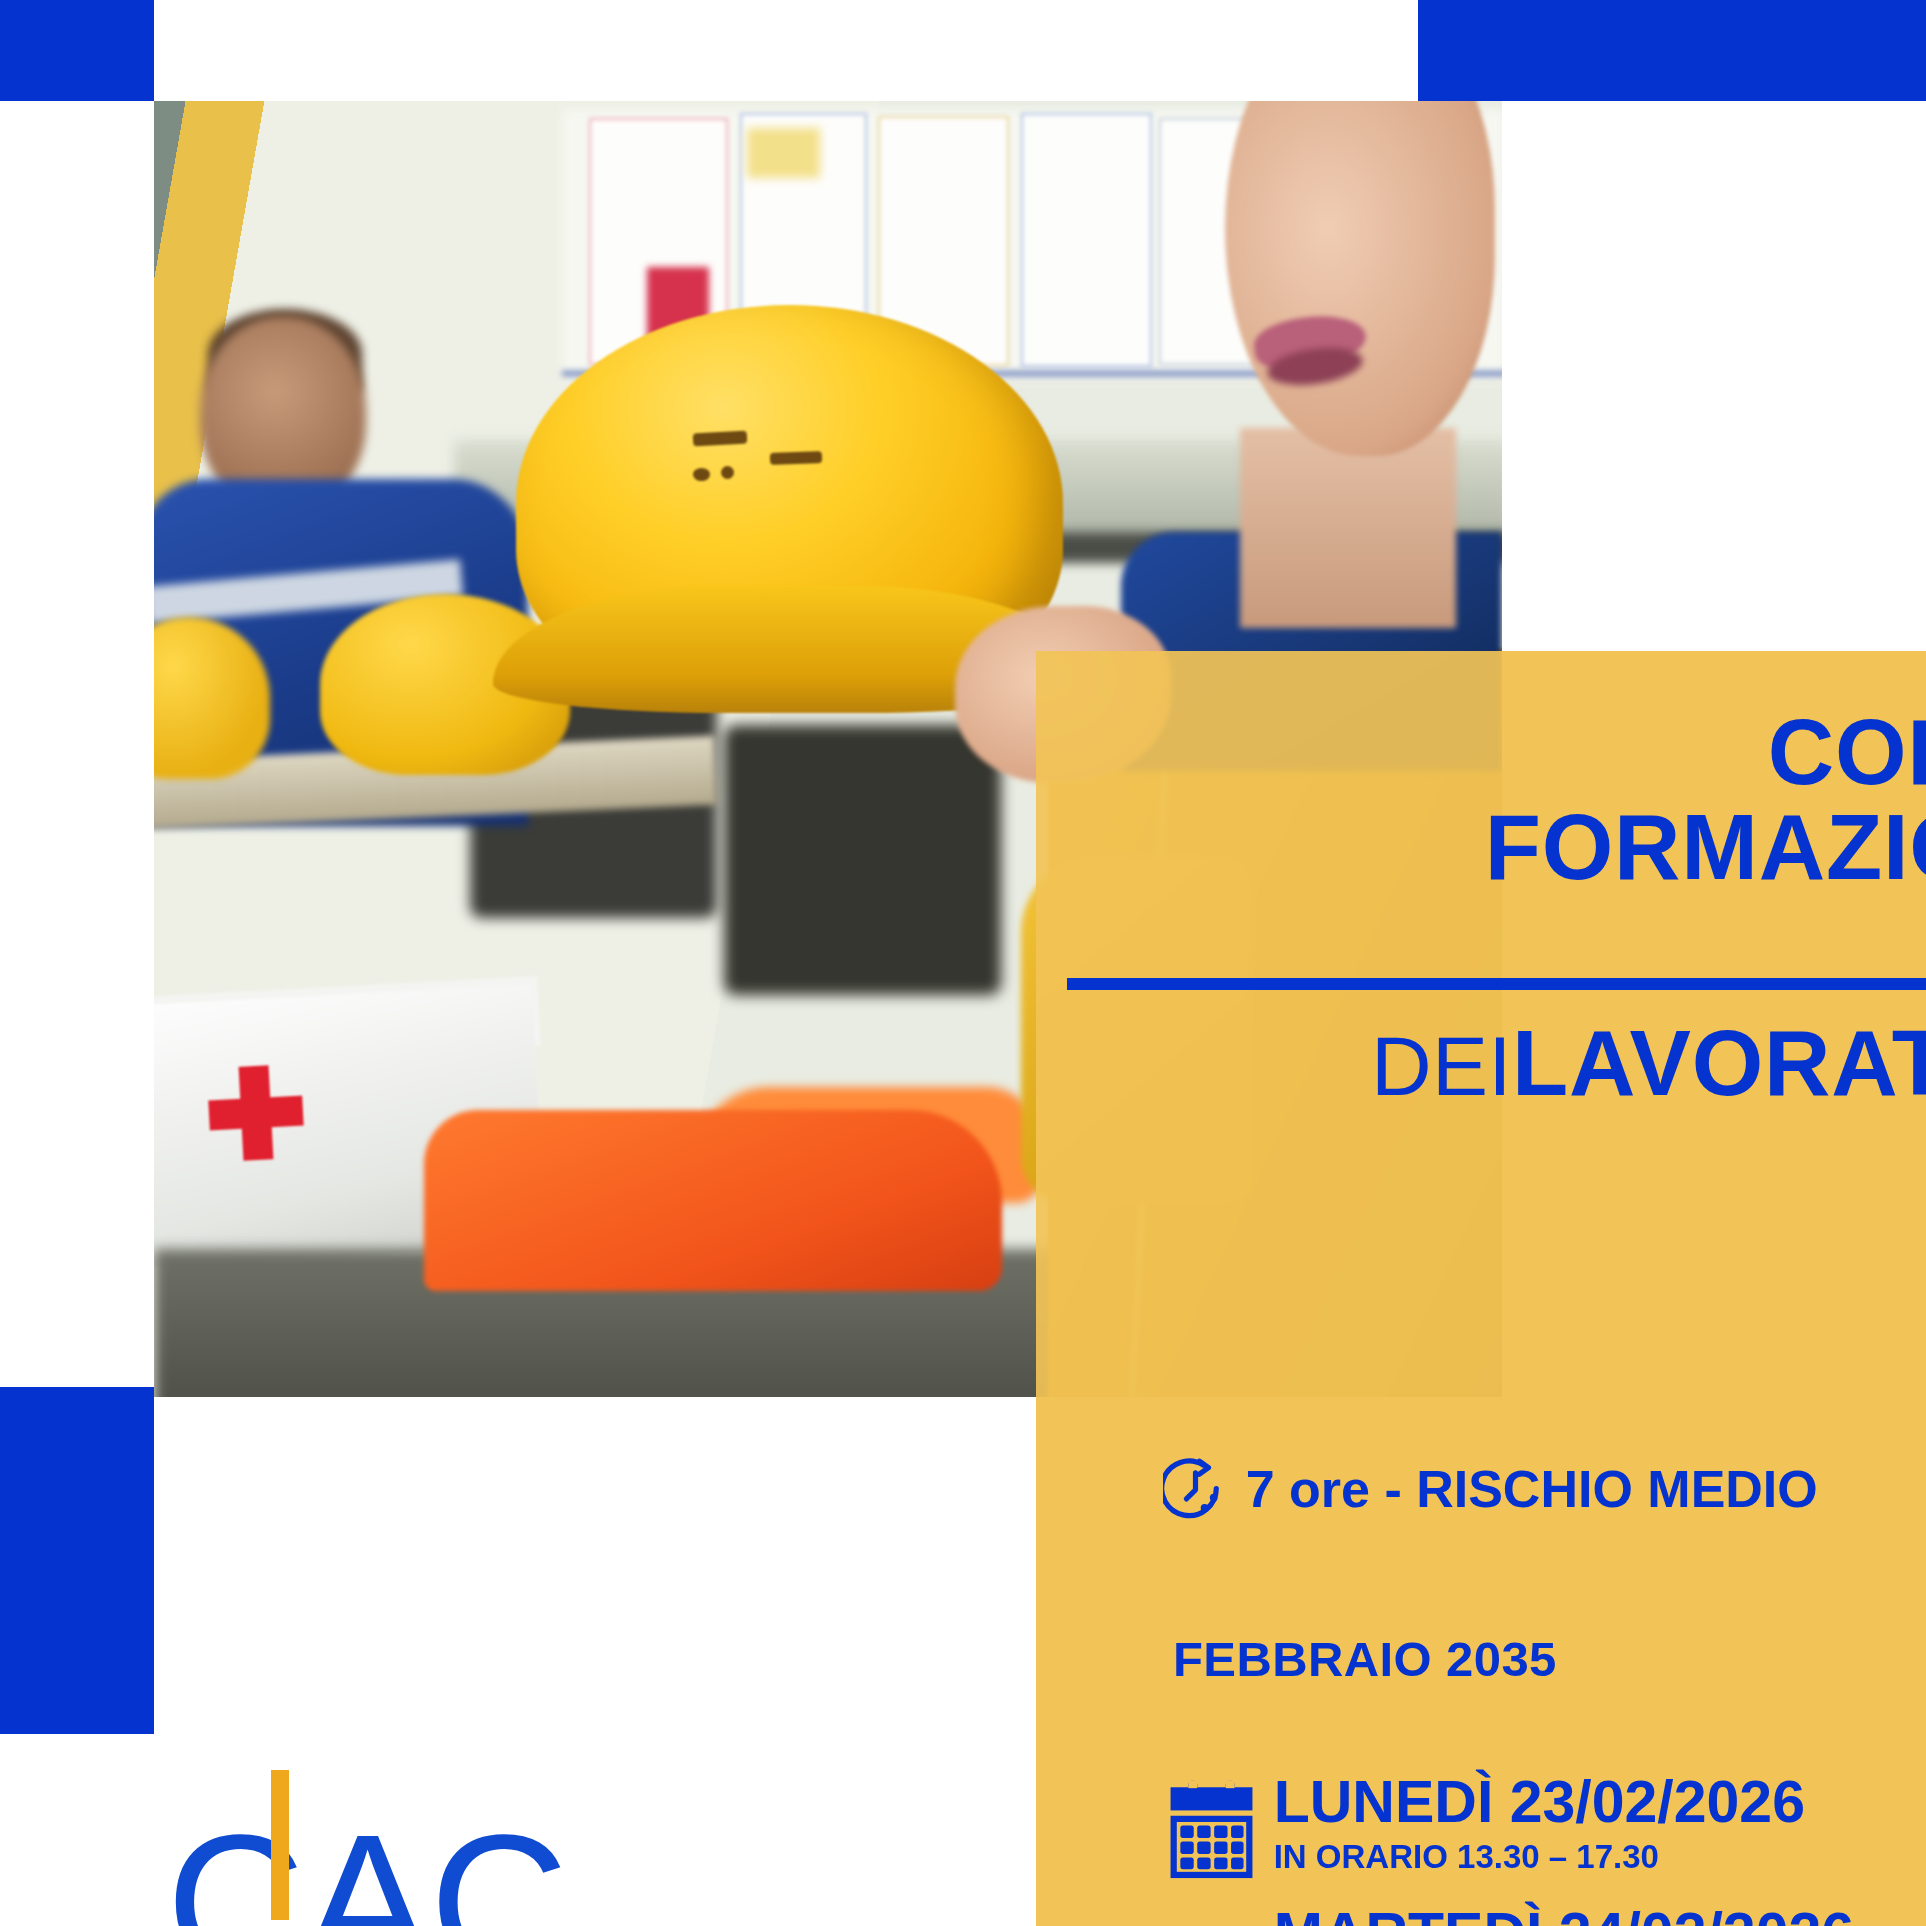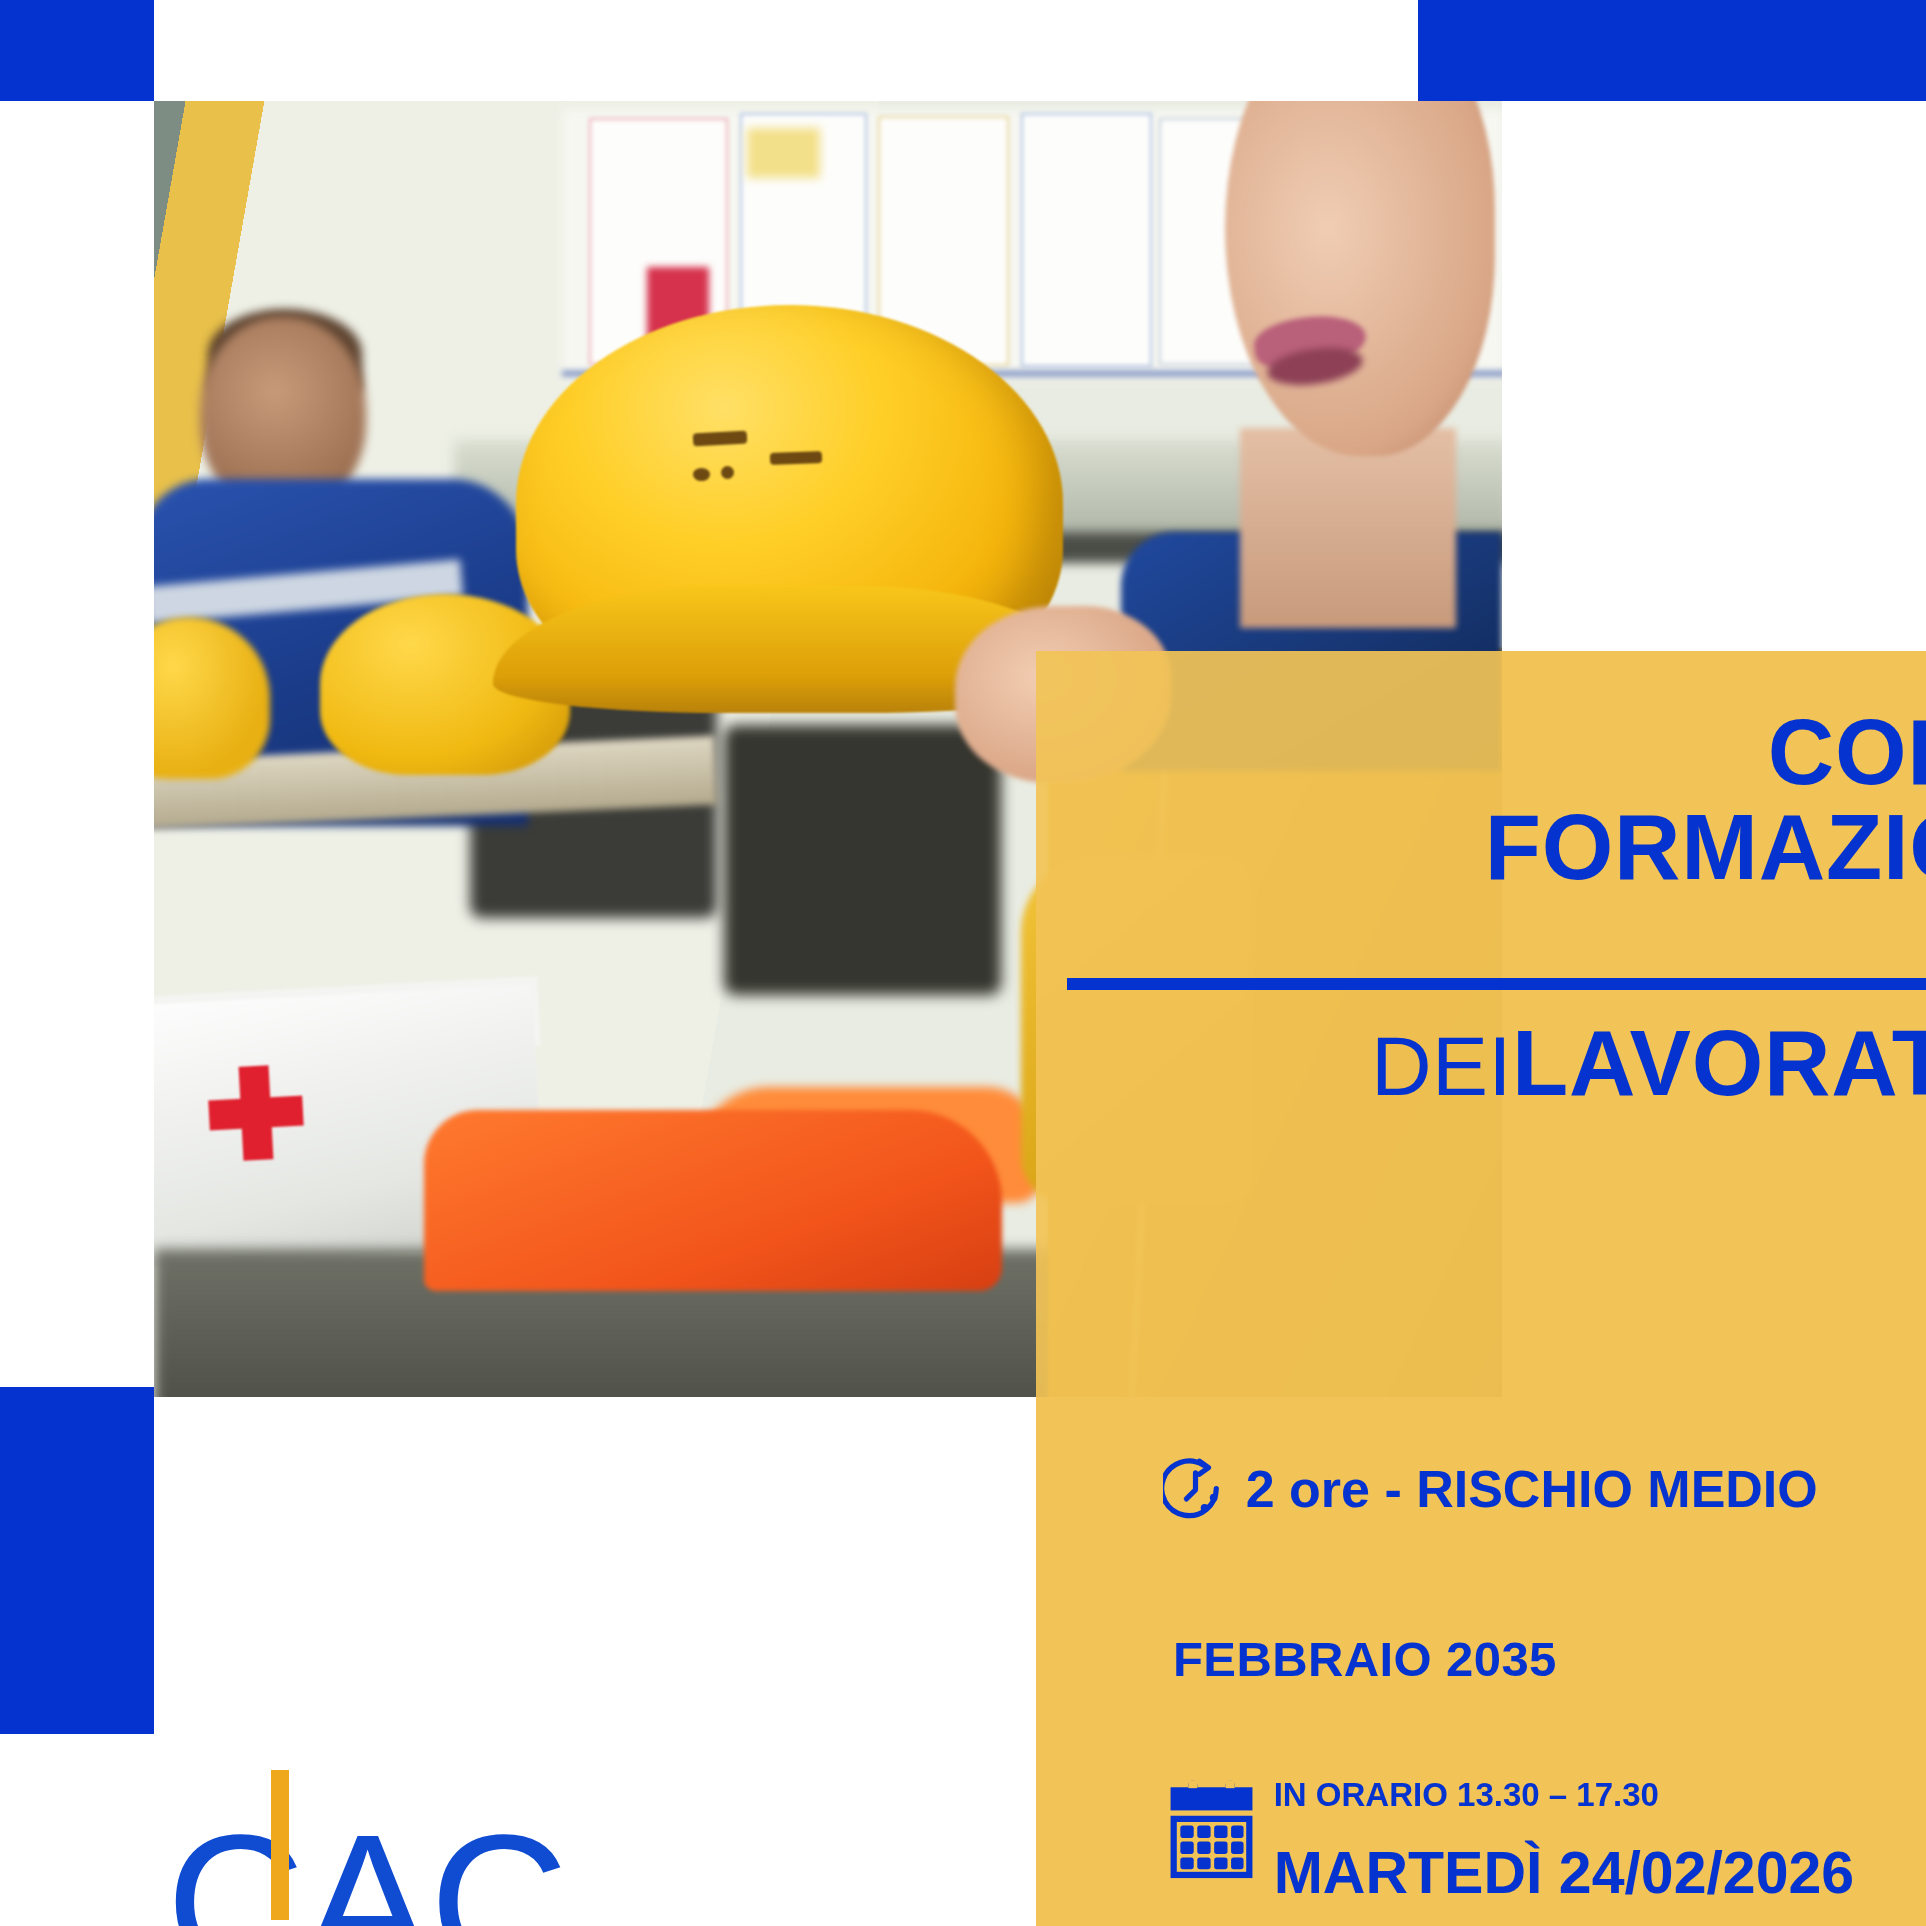--- a/index.html
+++ b/index.html
@@ -376,21 +376,21 @@
   </div>
 
   <div class="duration">
     <svg class="clock-icon" viewBox="0 0 100 100">
       <path d="M62 14 A42 42 0 1 0 82 50" fill="none" stroke="#0433cf" stroke-width="8" stroke-linecap="round"></path>
       <path d="M56 8 L70 18 L56 28" fill="none" stroke="#0433cf" stroke-width="8" stroke-linecap="round" stroke-linejoin="round"></path>
       <path d="M50 26 L50 52 L36 66" fill="none" stroke="#0433cf" stroke-width="8" stroke-linecap="round" stroke-linejoin="round"></path>
       <circle cx="78" cy="64" r="6" fill="#0433cf"></circle>
       <circle cx="64" cy="80" r="6" fill="#0433cf"></circle>
     </svg>
-    <span class="duration-text">2 ore - RISCHIO MEDIO</span>
+    <span class="duration-text">7 ore - RISCHIO MEDIO</span>
   </div>
 
   <div class="month">FEBBRAIO 2035</div>
 
   <div class="sessions">
     <svg class="cal-icon" viewBox="0 0 100 112">
       <rect x="4" y="8" width="92" height="26" fill="#0433cf"></rect>
       <rect x="24" y="0" width="10" height="14" rx="5" fill="#0433cf"></rect>
       <rect x="66" y="0" width="10" height="14" rx="5" fill="#0433cf"></rect>
       <rect x="24" y="0" width="10" height="9" fill="#f2c356"></rect>
@@ -408,20 +408,21 @@
         <rect x="34" y="69" width="15" height="14" rx="3"></rect>
         <rect x="53" y="69" width="15" height="14" rx="3"></rect>
         <rect x="72" y="69" width="14" height="14" rx="3"></rect>
         <rect x="15" y="87" width="15" height="13" rx="3"></rect>
         <rect x="34" y="87" width="15" height="13" rx="3"></rect>
         <rect x="53" y="87" width="15" height="13" rx="3"></rect>
         <rect x="72" y="87" width="14" height="13" rx="3"></rect>
       </g>
     </svg>
     <div class="sess-list">
+      <div class="sess-day">LUNEDÌ 23/02/2026</div>
       <div class="sess-time">IN ORARIO 13.30 – 17.30</div>
       <div class="sess-gap"></div>
       <div class="sess-day">MARTEDÌ 24/02/2026</div>
 
     </div>
   </div>
 
   <div class="brand">
     <div class="logo">
       <span class="logo-c1">C</span>

